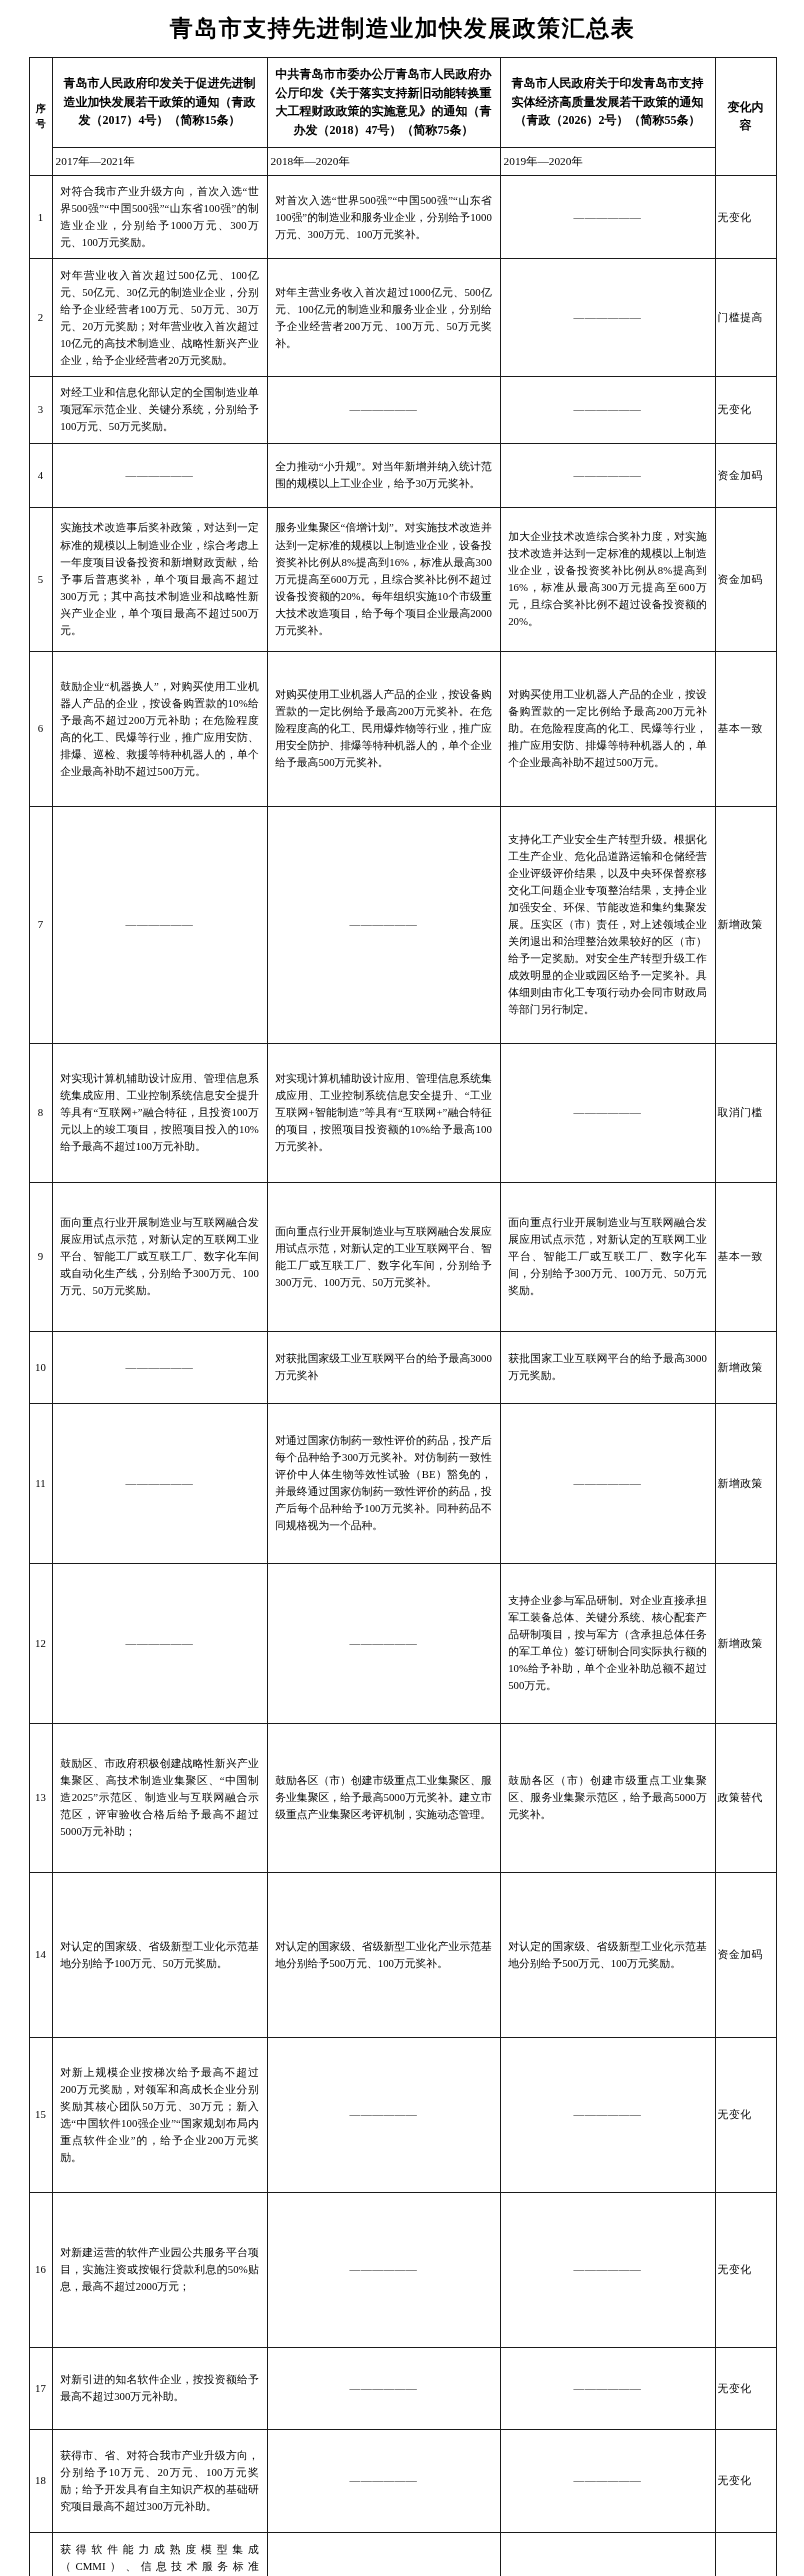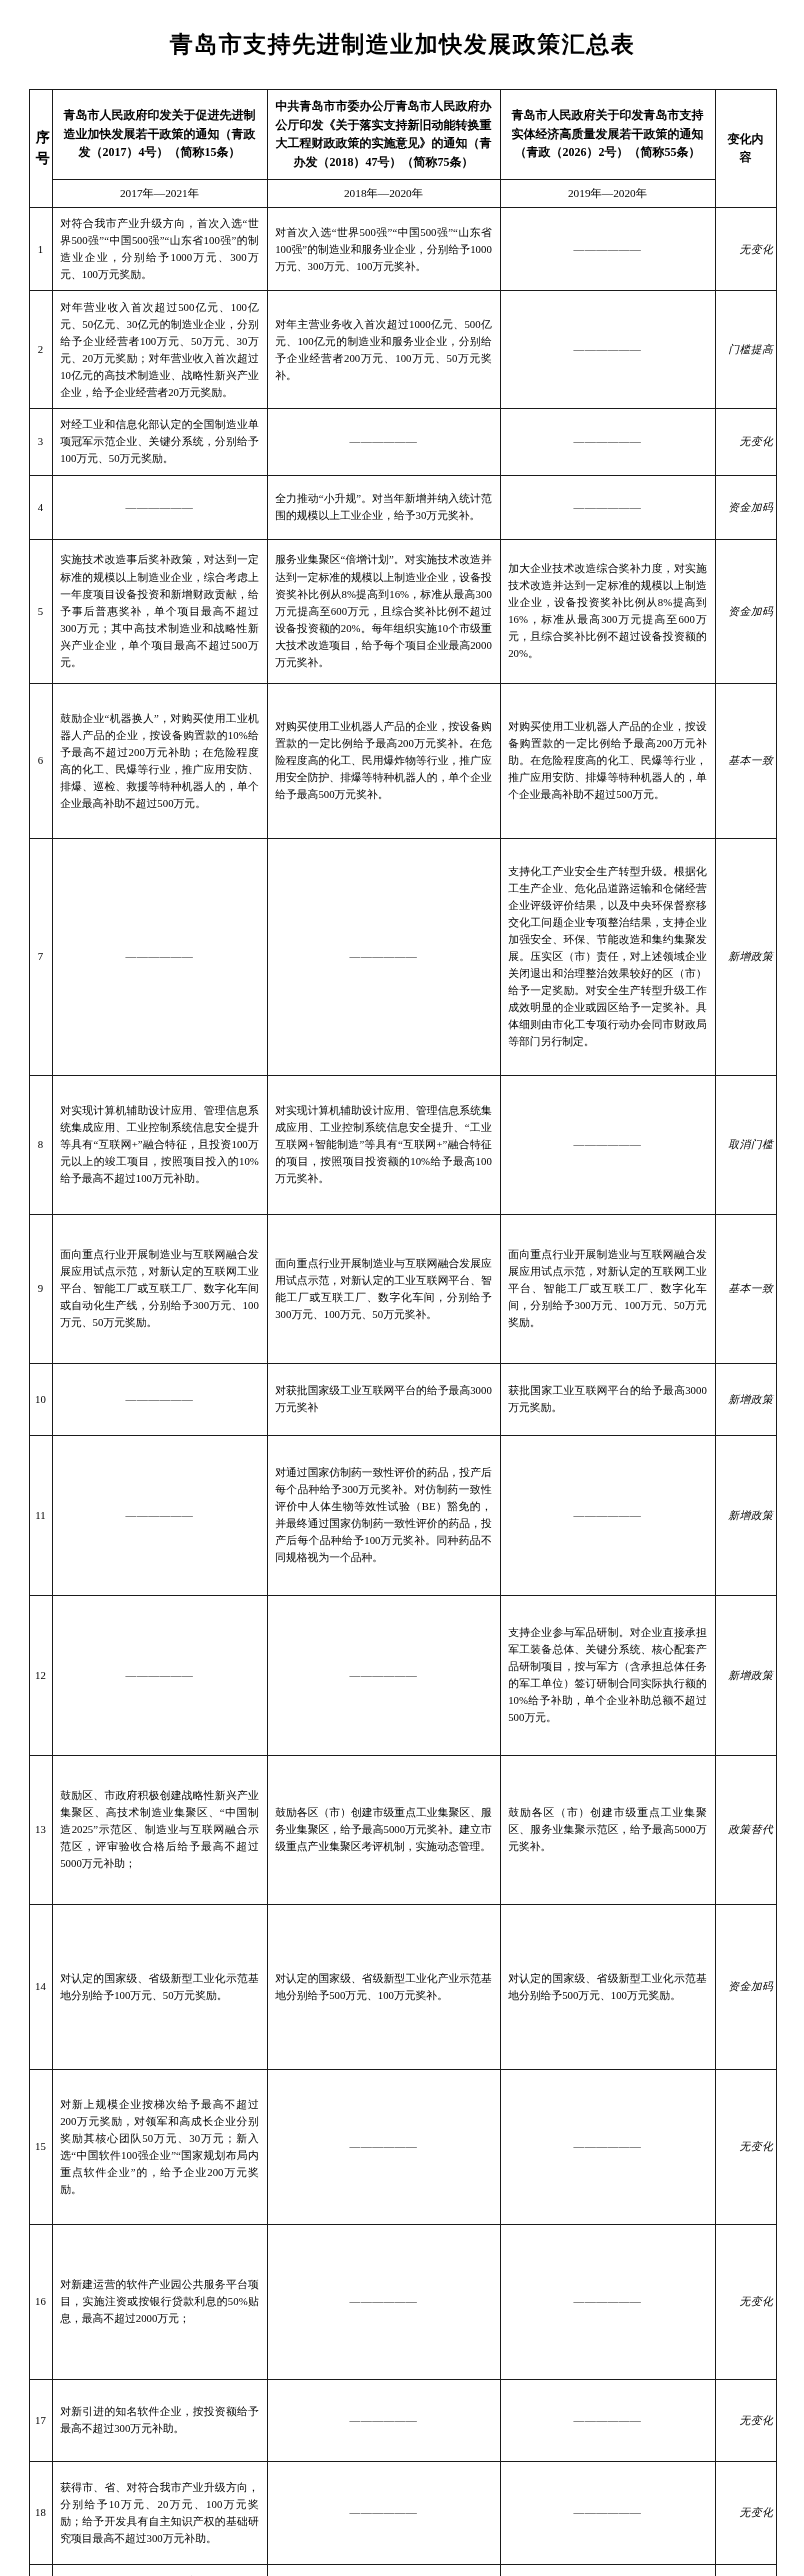--- a/index.html
+++ b/index.html
@@ -8,21 +8,21 @@
     background:#ffffff;
     font-family:"Liberation Serif","DejaVu Serif",serif;
     color:#000;
     padding-bottom:46px;
   }
   .doc-title {
     text-align:center;
     font-size:23px;
     font-weight:bold;
     letter-spacing:1.5px;
-    margin:16px;
+    margin:0;
     padding:13.4px 0 12.4px 0;
   }
   table.policy {
     border-collapse:collapse;
     table-layout:fixed;
     width:747px;
     margin:0 auto;
     border:1.5px solid #1a1a1a;
   }
   col.c-serial { width:23px; }
@@ -38,48 +38,46 @@
   thead th {
     font-size:12px;
     font-weight:bold;
     line-height:1.55;
     padding:7.2px 6.2px;
     text-align:center;
   }
   thead th.serial-h {
     word-break:break-all;
     letter-spacing:1px;
-    font-size:14px;
+    font-size:10px;
   }
   thead td.period {
     font-size:11.3px;
-    text-align:center;
     padding:6.2px 3.1px;
     font-weight:normal;
     border-top:1px solid #1a1a1a;
   }
   tbody td {
     font-size:10.8px;
     line-height:1.58;
     padding:7.2px 7.7px;
     border-top:1px solid #1a1a1a;
   }
   tbody td.serial {
     text-align:center;
     padding:3.1px 1px;
     font-size:10.8px;
   }
   tbody td.body {
     text-align:justify;
   }
   tbody td.change {
-    text-align:right;
+    text-align:left;
     padding:3.1px 2.1px;
     letter-spacing:0.5px;
-    font-style:italic;
   }
   tbody td.dash {
     text-align:center;
     letter-spacing:0.5px;
     color:#222;
   }
 </style>
 </head>
 <body>
 

